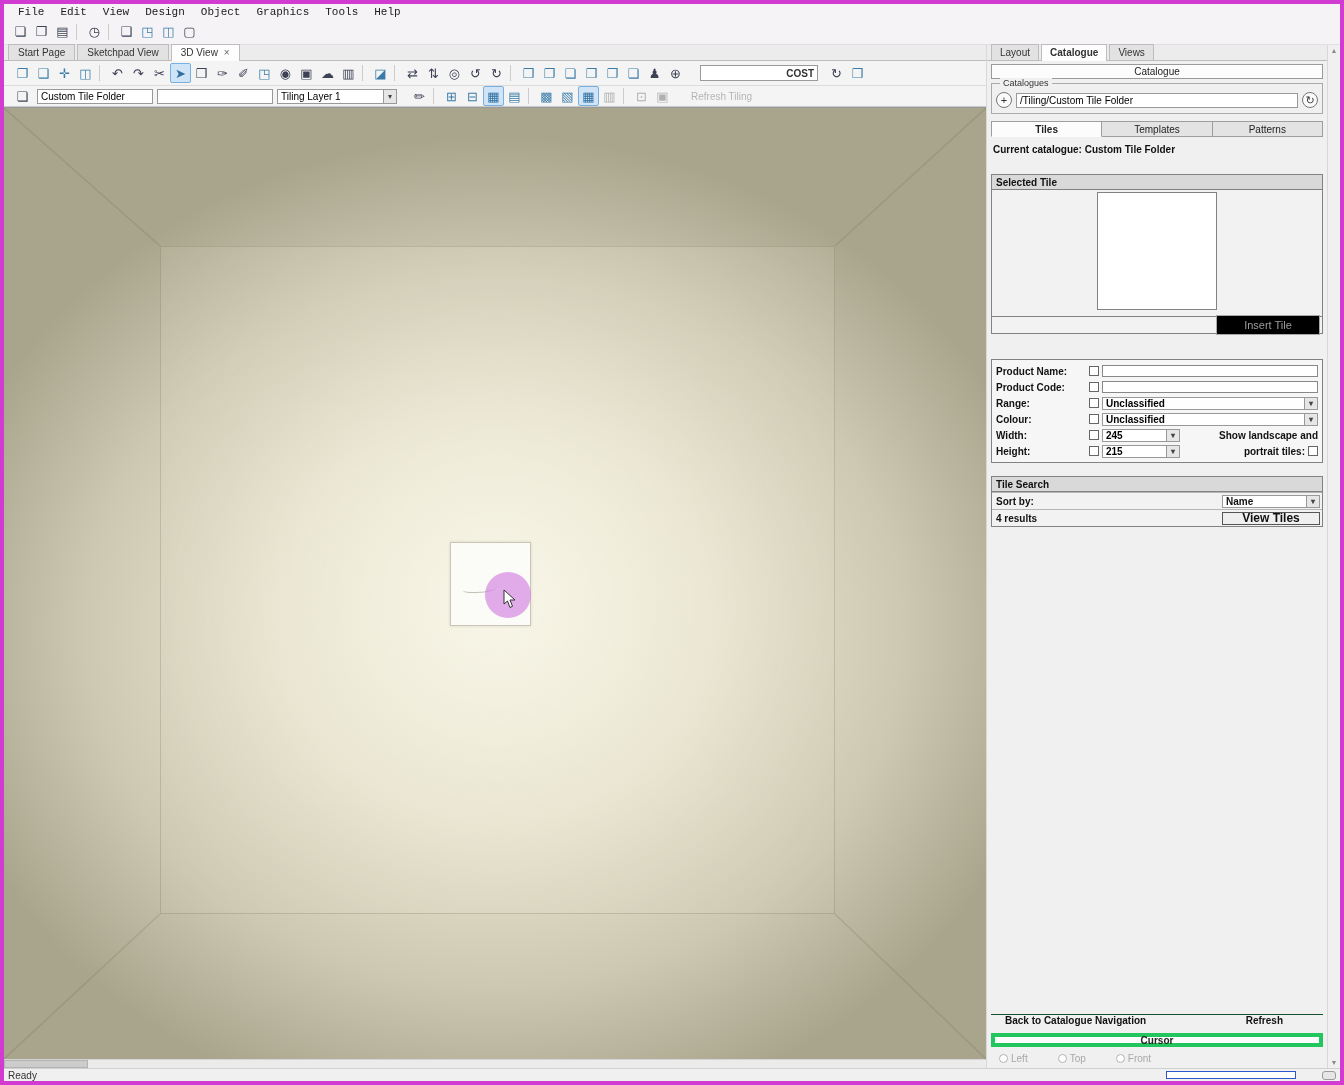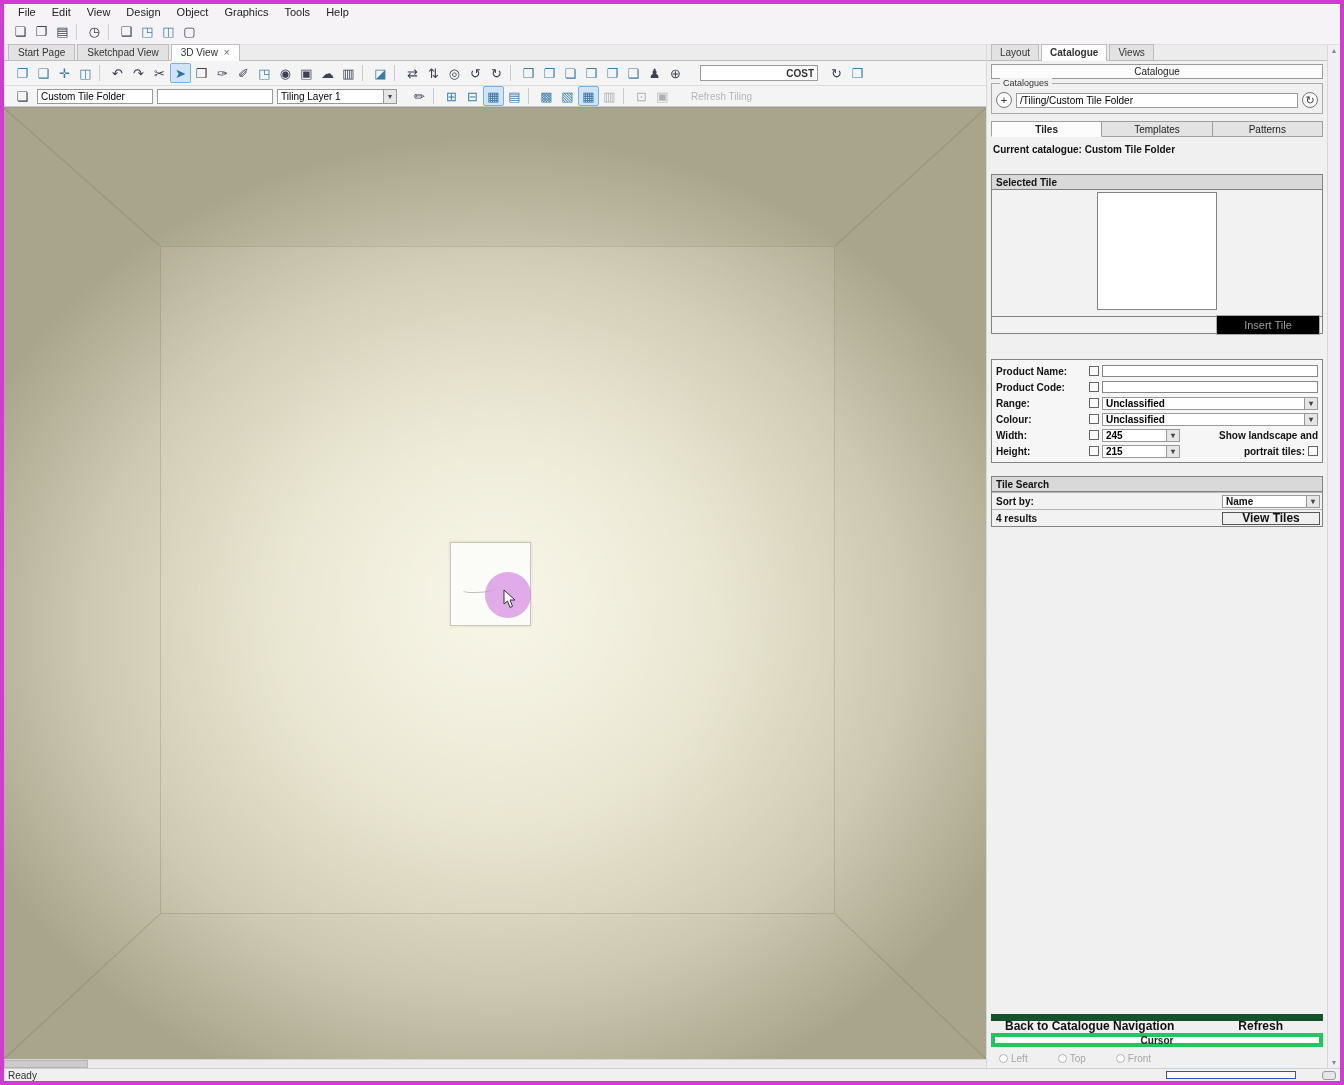--- a/index.html
+++ b/index.html
@@ -6,21 +6,21 @@
   html,body { width:1344px; height:1085px; overflow:hidden;
     font-family:"Liberation Sans", sans-serif; }
   body { background:#d23bd2; position:relative; }
 
   .app { position:absolute; left:4px; top:4px; width:1336px; height:1077px;
     background:#f0f0f0; display:flex; flex-direction:column; }
 
   
   .menubar { height:15px; display:flex; align-items:center; background:#f5f3f5;
     font-size:11px; color:#222; padding-left:6px; }
-  .menu-item { padding:0 8px; cursor:default; }
+  .menu-item { padding:0 8px; cursor:default;font-family:Liberation Mono, monospace; }
 
   
   .toolbar-top { height:26px; display:flex; align-items:center; background:#f5f3f5;
     padding-left:6px; border-bottom:1px solid #e0e0e0; }
 
   .icon-row { display:flex; align-items:center; }
   .tbi { display:inline-flex; align-items:center; justify-content:center;
     width:21px; height:20px; font-size:13px; color:#333; border:1px solid transparent;
     border-radius:2px; cursor:default; }
   .tbi.dark { color:#3c4254; }
@@ -152,22 +152,22 @@
     padding:0 2px 0 4px; font-size:10px; font-weight:bold; color:#111;
     border-top:1px solid #b5b5b5; background:#f2f2f2; }
   .ts-row:first-of-type { border-top:none; }
   .ts-row .combo { width:98px; height:13px; font-weight:bold; }
   .btn { width:98px; height:13px; border:1px solid #555; background:#efefef;
     font-size:12px; font-weight:bold; color:#111; display:flex; align-items:center;
     justify-content:center; cursor:default; }
 
   .panel-spacer { flex:1; }
 
-  .bottom-nav { border-top:7px solid #14532d; height:17px; display:flex;
-    align-items:center; justify-content:space-between; font-size:12px; font-weight:bold;
+  .bottom-nav { border-top:1px solid #14532d; height:17px; display:flex;
+    justify-content:space-between; font-size:10px; font-weight:bold;
     color:#111; padding:0 40px 0 14px; }
   .cursor-btn { height:14px; border:4px solid #22c55e; background:#fcfcfc; margin-top:2px;
     display:flex; align-items:center; justify-content:center; font-size:10px;
     font-weight:bold; color:#222; }
   .radio-row { display:flex; align-items:center; gap:30px; padding:6px 0 4px 8px;
     font-size:10px; color:#a8a8a8; }
   .radio { display:flex; align-items:center; gap:3px; }
   .rdot { width:9px; height:9px; border-radius:50%; border:1px solid #b2b2b2; background:#fff; }
 
   

